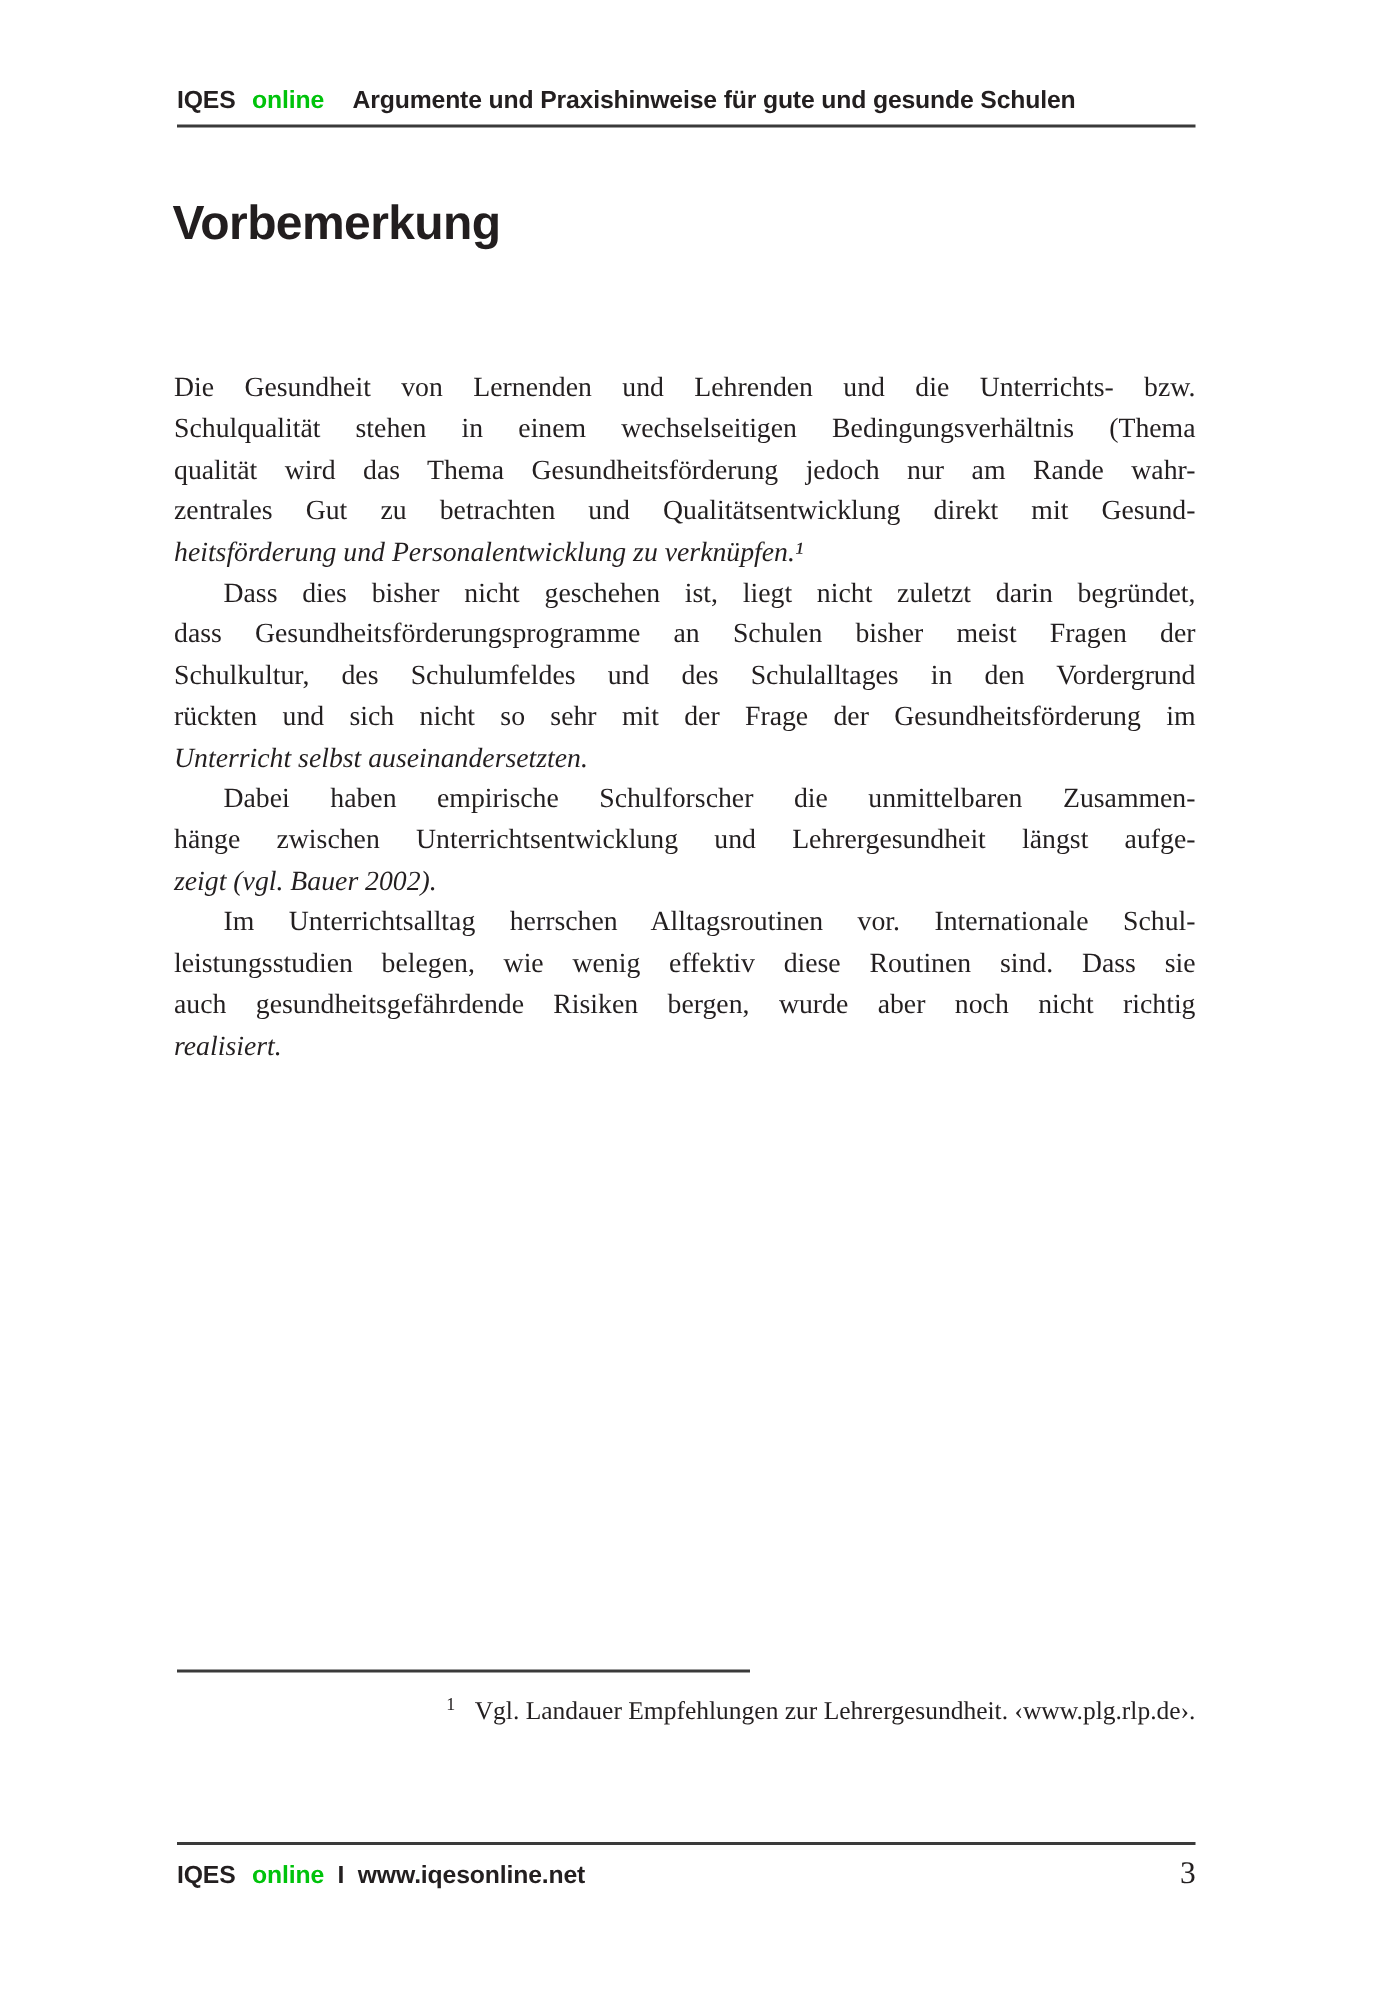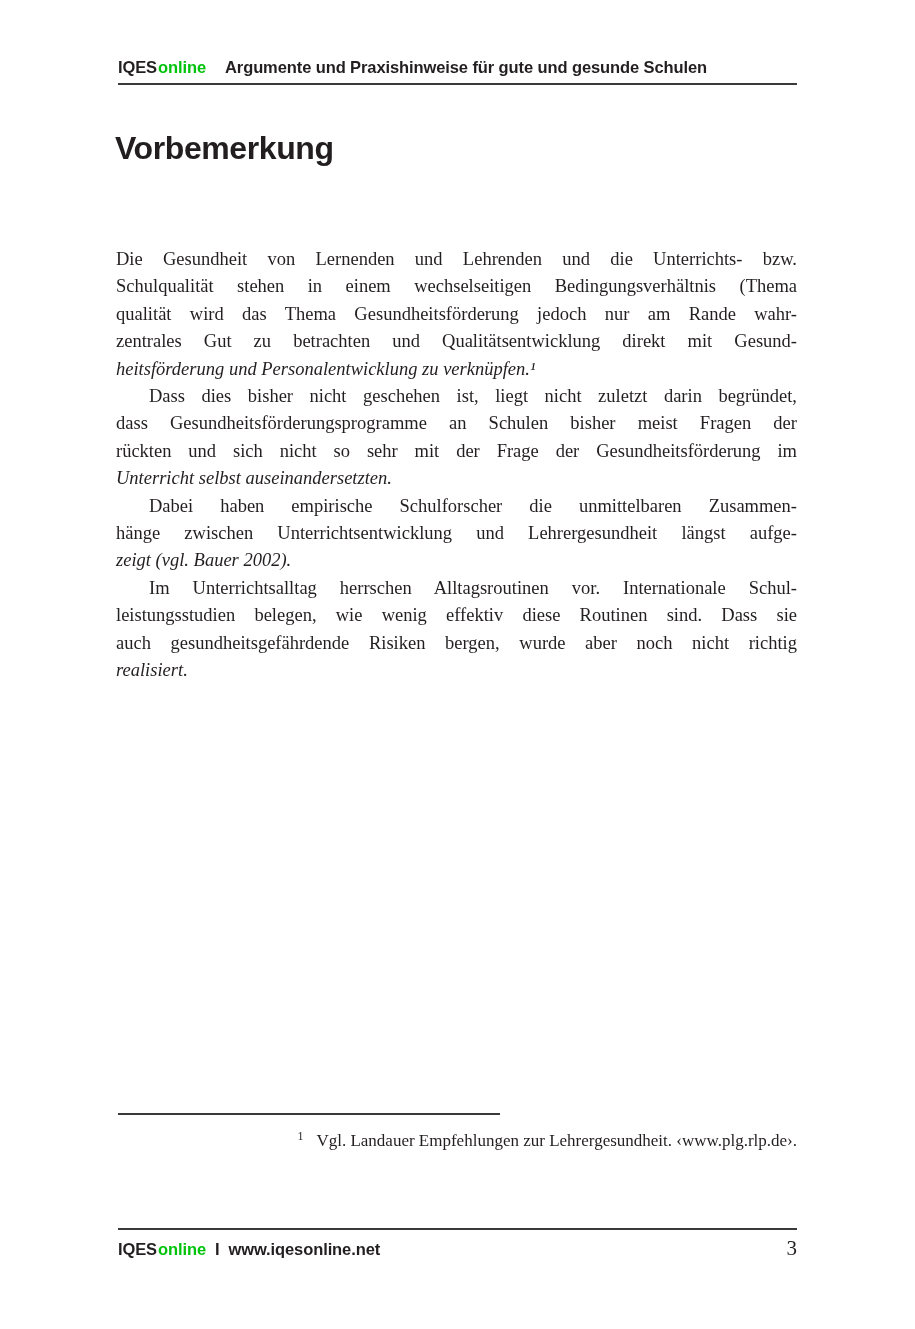--- a/index.html
+++ b/index.html
@@ -16,21 +16,21 @@
     color:var(--ink);
     overflow:hidden;
   }
   .running-head{
     position:absolute;left:118px;top:58px;width:679px;
     display:flex;align-items:baseline;
     font-weight:bold;font-size:16.5px;letter-spacing:-0.1px;
     border-bottom:2.5px solid var(--rule);
     padding-bottom:6px;
   }
-  .brand-green{color:var(--green);margin-left:1px;}
+  .brand-green{color:var(--green);margin-left:11px;}
   .running-head .doc-title{margin-left:19px;}
   .page-title{
     position:absolute;left:115px;top:130px;
     font-size:32px;font-weight:bold;letter-spacing:-0.4px;
     color:#221e1f;
   }
   .body-text{
     position:absolute;left:116px;top:246px;width:681px;
     font-family:"Liberation Serif", serif;
     font-size:18.5px;line-height:27.4px;
@@ -85,20 +85,21 @@
 <h1 class="page-title" style="margin:0;">Vorbemerkung</h1>
 
 <div class="body-text">
     <div class="line">Die Gesundheit von Lernenden und Lehrenden und die Unterrichts- bzw.</div>
     <div class="line">Schulqualität stehen in einem wechselseitigen Bedingungsverhältnis (Thema</div>
     <div class="line">qualität wird das Thema Gesundheitsförderung jedoch nur am Rande wahr-</div>
     <div class="line">zentrales Gut zu betrachten und Qualitätsentwicklung direkt mit Gesund-</div>
     <div class="line para-end">heitsförderung und Personalentwicklung zu verknüpfen.¹</div>
     <div class="line indent">Dass dies bisher nicht geschehen ist, liegt nicht zuletzt darin begründet,</div>
     <div class="line">dass Gesundheitsförderungsprogramme an Schulen bisher meist Fragen der</div>
+    <div class="line">Schulkultur, des Schulumfeldes und des Schulalltages in den Vordergrund</div>
     <div class="line">rückten und sich nicht so sehr mit der Frage der Gesundheitsförderung im</div>
     <div class="line para-end">Unterricht selbst auseinandersetzten.</div>
     <div class="line indent">Dabei haben empirische Schulforscher die unmittelbaren Zusammen-</div>
     <div class="line">hänge zwischen Unterrichtsentwicklung und Lehrergesundheit längst aufge-</div>
     <div class="line para-end">zeigt (vgl. Bauer 2002).</div>
     <div class="line indent">Im Unterrichtsalltag herrschen Alltagsroutinen vor. Internationale Schul-</div>
     <div class="line">leistungsstudien belegen, wie wenig effektiv diese Routinen sind. Dass sie</div>
     <div class="line">auch gesundheitsgefährdende Risiken bergen, wurde aber noch nicht richtig</div>
     <div class="line para-end">realisiert.</div>
   </div>

